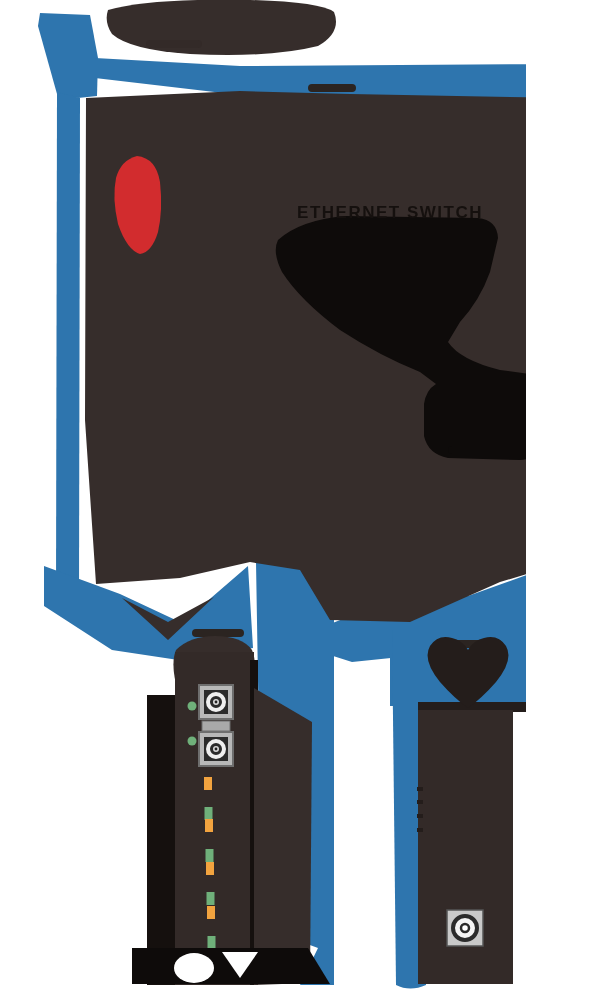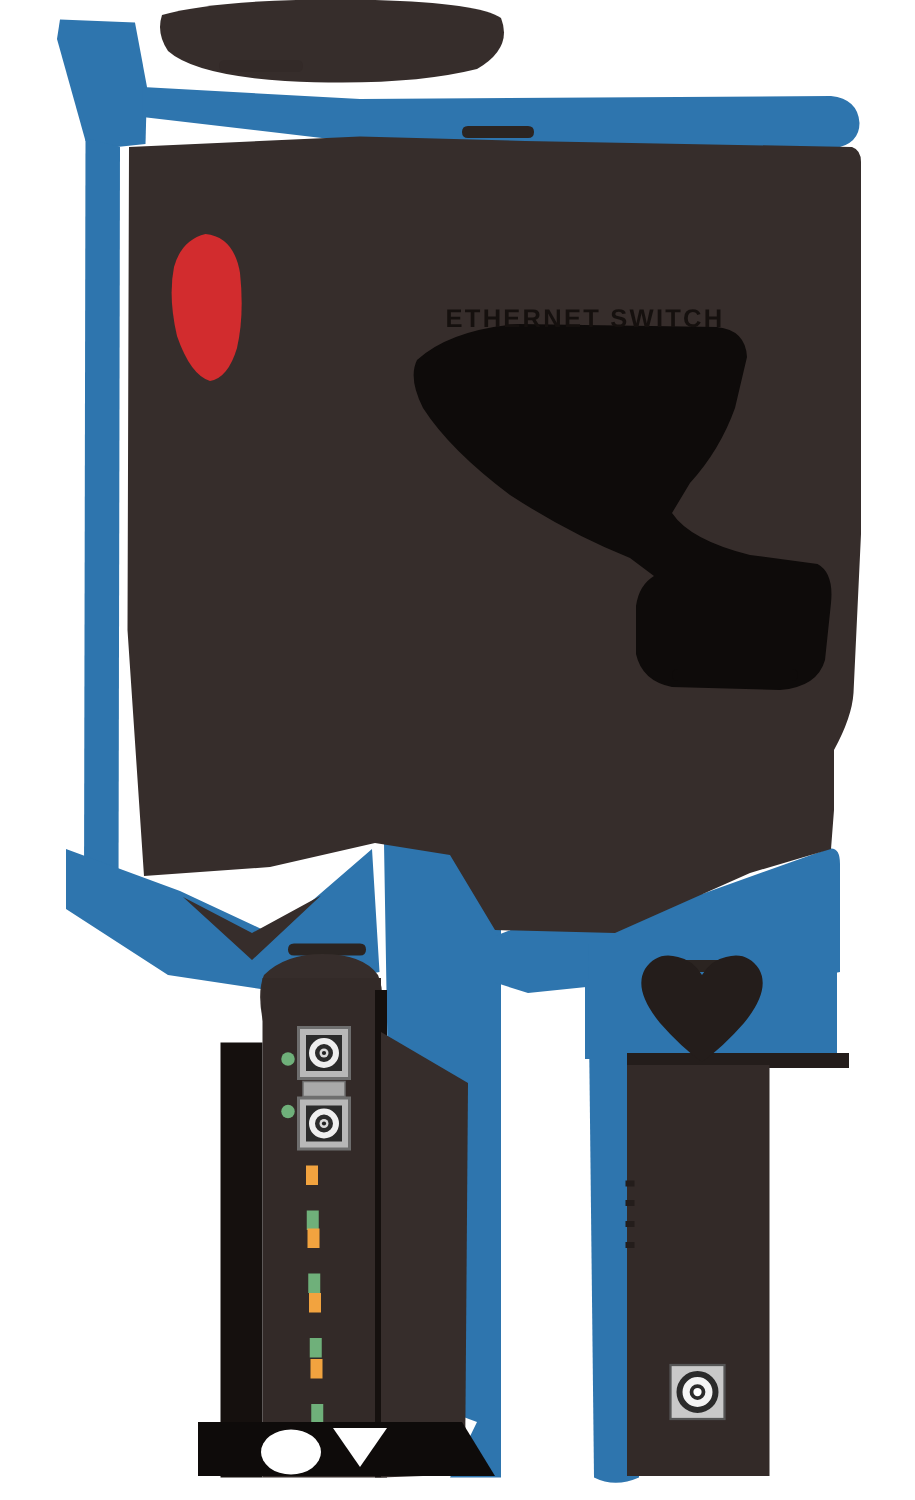--- a/index.html
+++ b/index.html
@@ -1,17 +1,17 @@
 <!DOCTYPE html>
 <html><head>
 <meta charset="utf-8">
 <style>
   html,body{margin:0;padding:0;background:#ffffff;}
   .canvas{
-    position:relative;width:610px;height:1000px;background:#ffffff;overflow:hidden;
+    position:relative;width:526px;height:1000px;background:#ffffff;overflow:hidden;
     font-family:"Liberation Sans", sans-serif;
   }
   svg{position:absolute;left:0;top:0;}
   .product-label-text{
     font-family:"Liberation Sans", sans-serif;
     font-weight:bold;font-size:17px;letter-spacing:1.5px;fill:#15100e;
   }
 </style>
 </head>
 <body>

